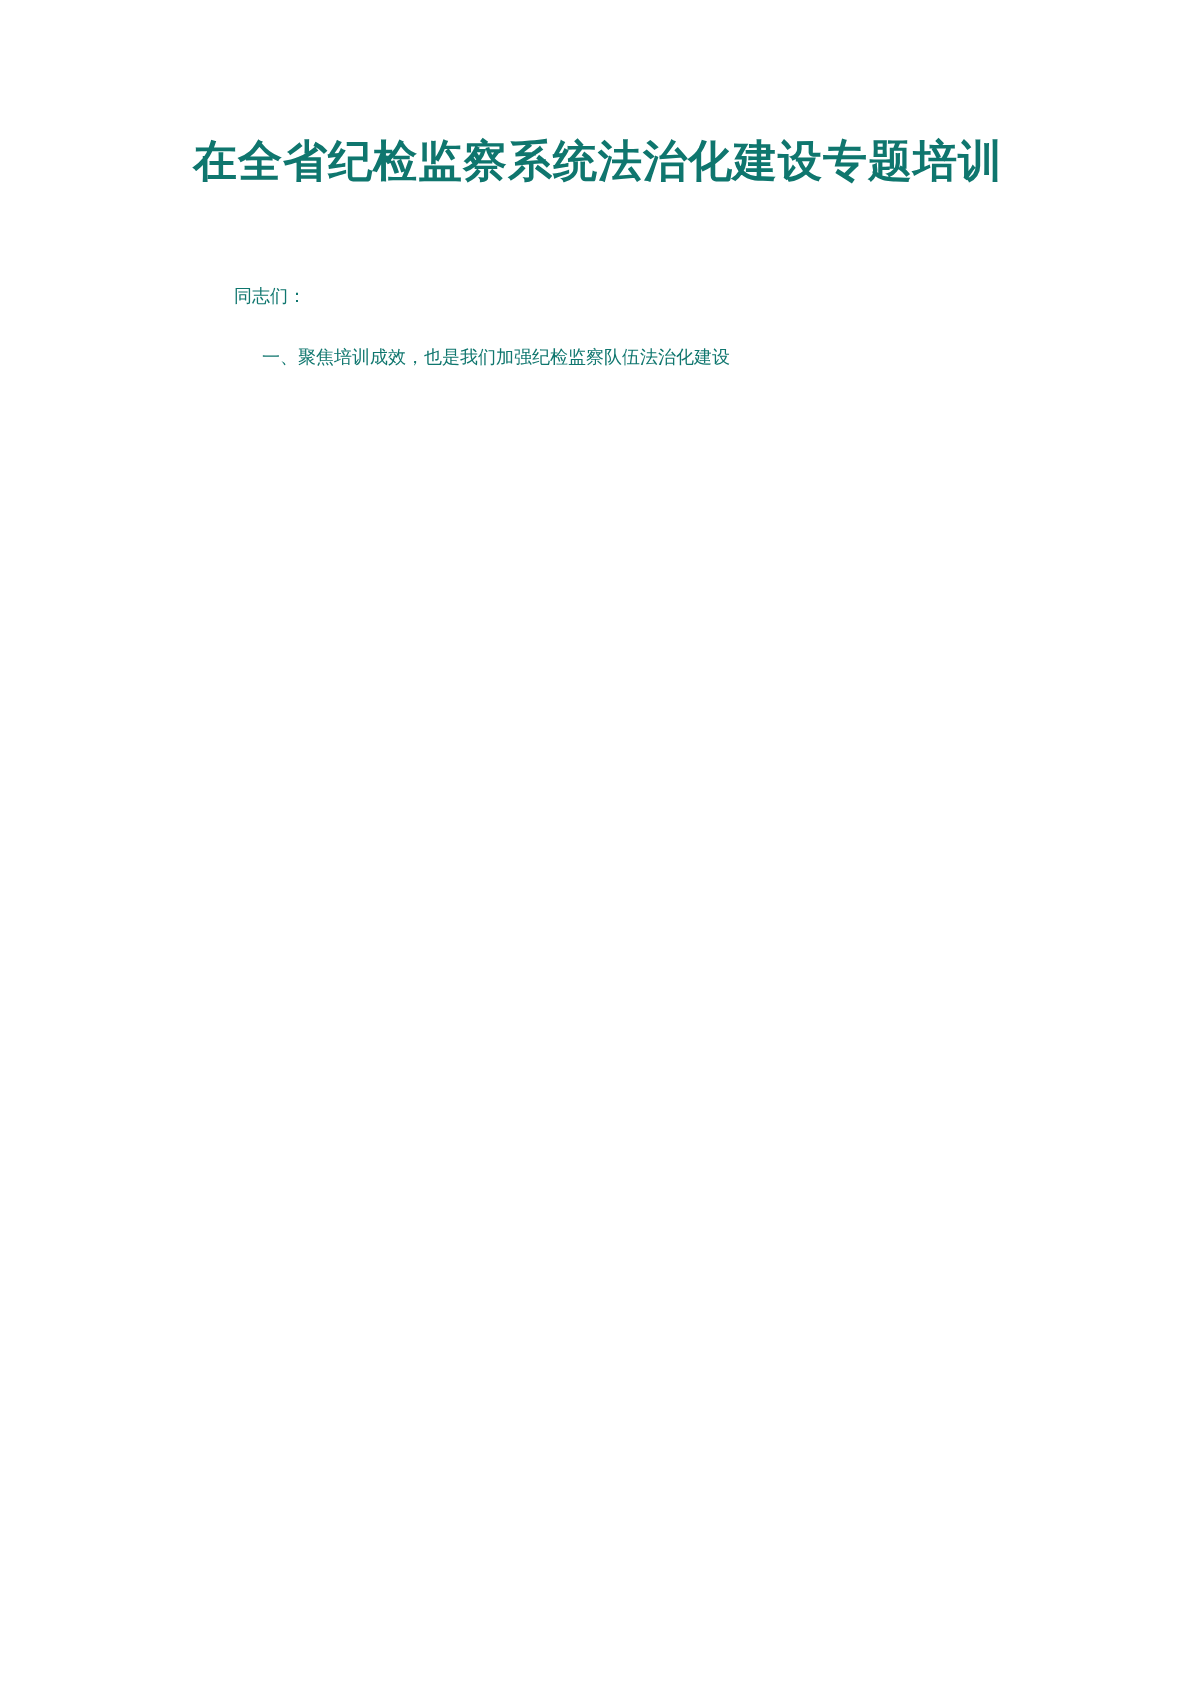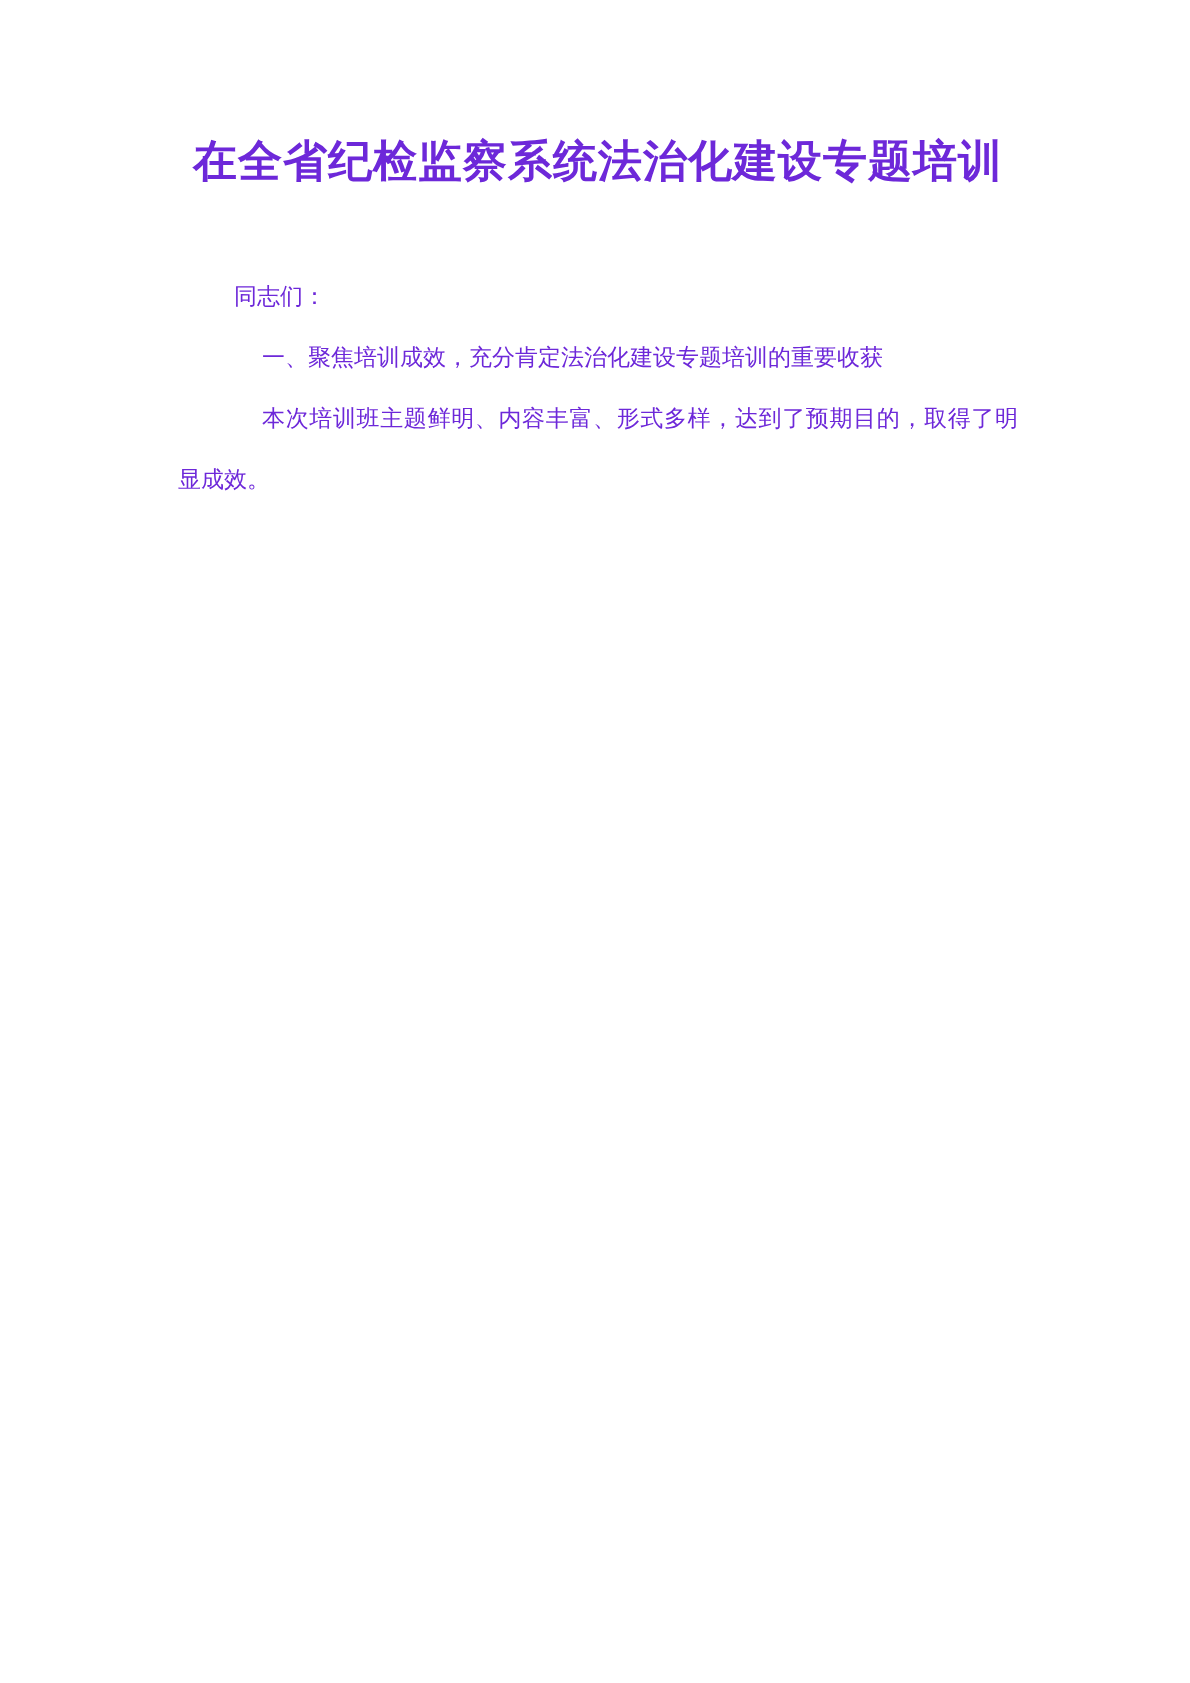--- a/index.html
+++ b/index.html
@@ -6,39 +6,39 @@
     margin: 0;
     padding: 0;
     background: #ffffff;
   }
   .page {
     position: relative;
     width: 1190px;
     height: 1683px;
     background: #ffffff;
     overflow: hidden;
-    color: #6d28d9;
+    color: #0f766e;
     font-family: "Liberation Serif", "DejaVu Serif", serif;
   }
   .content {
     position: absolute;
     left: 178px;
     top: 130px;
     width: 840px;
   }
   .doc-title {
     font-size: 44px;
     line-height: 64px;
     font-weight: 700;
     text-align: center;
     letter-spacing: 1px;
   }
   .doc-body {
     margin-top: 72px;
-    font-size: 23px;
+    font-size: 18px;
     line-height: 61px;
     text-align: justify;
     text-justify: inter-character;
   }
   .doc-body p {
     margin: 0;
     padding: 0;
     text-indent: 84px;
   }
   .doc-body p.salutation {
@@ -50,18 +50,17 @@
 
 <div class="page">
   <div class="content">
 
     <div class="doc-title">
       <div>在全省纪检监察系统法治化建设专题培训</div>
     </div>
 
     <div class="doc-body">
       <p class="salutation">同志们：</p>
-      <p>一、聚焦培训成效，充分肯定法治化建设专题培训的重要收获</p>
-      <p>本次培训班主题鲜明、内容丰富、形式多样，达到了预期目的，取得了明显成效。</p>
+      <p>一、聚焦培训成效，也是我们加强纪检监察队伍法治化建设</p>
     </div>
 
   </div>
 </div>
 
 </body></html>

